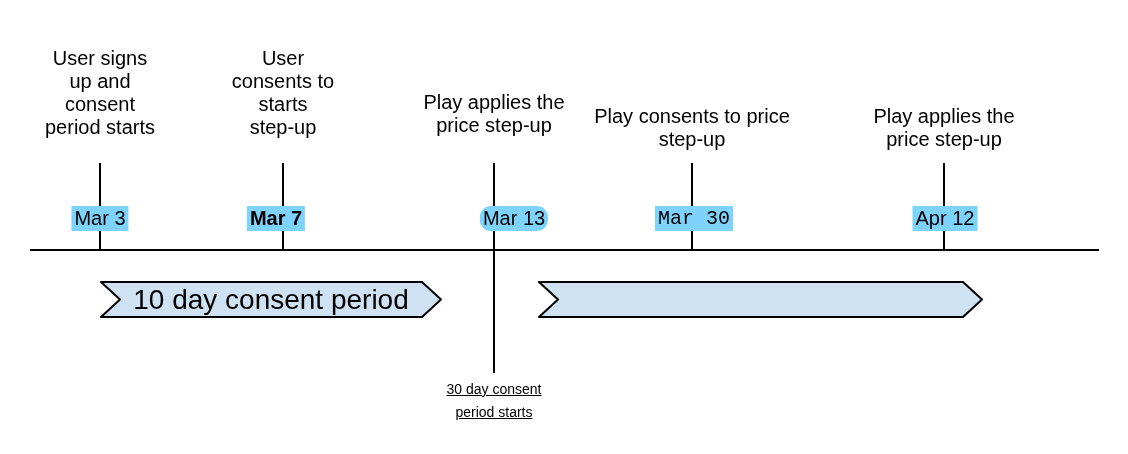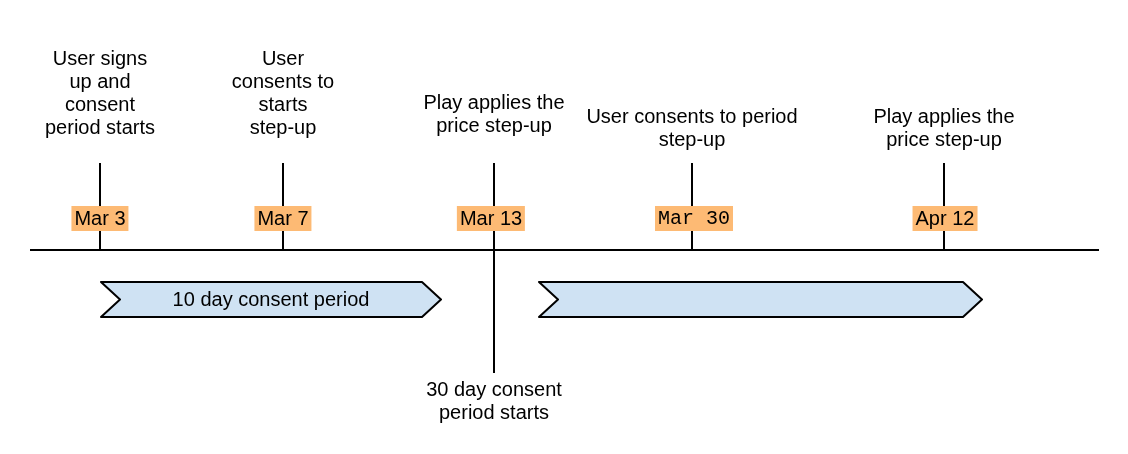--- a/index.html
+++ b/index.html
@@ -34,21 +34,21 @@
     position: absolute;
     left: 30px;
     top: 249px;
     width: 1069px;
     height: 2px;
     background: #000000;
   }
   .date-badge {
     position: absolute;
     transform: translateX(-50%);
-    background: #fdba74;
+    background: #7dd3fc;
     font-size: 20px;
     line-height: 23px;
     padding: 1px 3px;
     white-space: nowrap;
     color: #000000;
   }
   .period {
     position: absolute;
     display: flex;
     align-items: center;
@@ -61,66 +61,67 @@
     overflow: visible;
   }
   .period polygon {
     fill: #cfe2f3;
     stroke: #000000;
     stroke-width: 2;
     stroke-linejoin: round;
   }
   .period-label {
     position: relative;
-    font-size: 20px;
+    font-size: 28px;
     line-height: 23px;
     color: #000000;
     white-space: nowrap;
   }
   .below-note {
     position: absolute;
     transform: translateX(-50%);
     white-space: pre-line;
     text-align: center;
-    font-size: 20px;
+    font-size: 14px;
     line-height: 23px;
     color: #000000;
+    text-decoration: underline;
   }
 </style>
 </head>
 <body>
 
 <div class="canvas">
 
   <div class="evt-label" style="left:100px; top:47px;">User signs
 up and
 consent
 period starts</div>
   <div class="evt-label" style="left:283px; top:47px;">User
 consents to
 starts
 step-up</div>
   <div class="evt-label" style="left:494px; top:91px;">Play applies the
 price step-up</div>
-  <div class="evt-label" style="left:692px; top:105px;">User consents to period
+  <div class="evt-label" style="left:692px; top:105px;">Play consents to price
 step-up</div>
   <div class="evt-label" style="left:944px; top:105px;">Play applies the
 price step-up</div>
 
   <div class="tick" style="left:99px;  top:163px; height:86px;"></div>
   <div class="tick" style="left:282px; top:163px; height:86px;"></div>
   <div class="tick" style="left:493px; top:163px; height:210px;"></div>
   <div class="tick" style="left:691px; top:163px; height:86px;"></div>
   <div class="tick" style="left:943px; top:163px; height:86px;"></div>
 
   <div class="timeline-line"></div>
 
   <div class="date-badge" style="left:100px; top:206px;">Mar 3</div>
-  <div class="date-badge" style="left:283px; top:206px;">Mar 7</div>
-  <div class="date-badge" style="left:491px; top:206px;">Mar 13</div>
+  <div class="date-badge" style="left:276px; top:206px;font-weight:bold;">Mar 7</div>
+  <div class="date-badge" style="left:514px; top:206px;border-radius:11px;">Mar 13</div>
   <div class="date-badge" style="left:694px; top:206px;font-family:Liberation Mono, monospace;">Mar 30</div>
   <div class="date-badge" style="left:945px; top:206px;">Apr 12</div>
 
   <div class="period" style="left:100px; top:281px; width:342px; height:37px;">
     <svg width="342" height="37" viewBox="0 0 342 37">
       <polygon points="1,1 322,1 341,18.5 322,36 1,36 20,18.5"></polygon>
     </svg>
     <div class="period-label">10 day consent period</div>
   </div>
 

